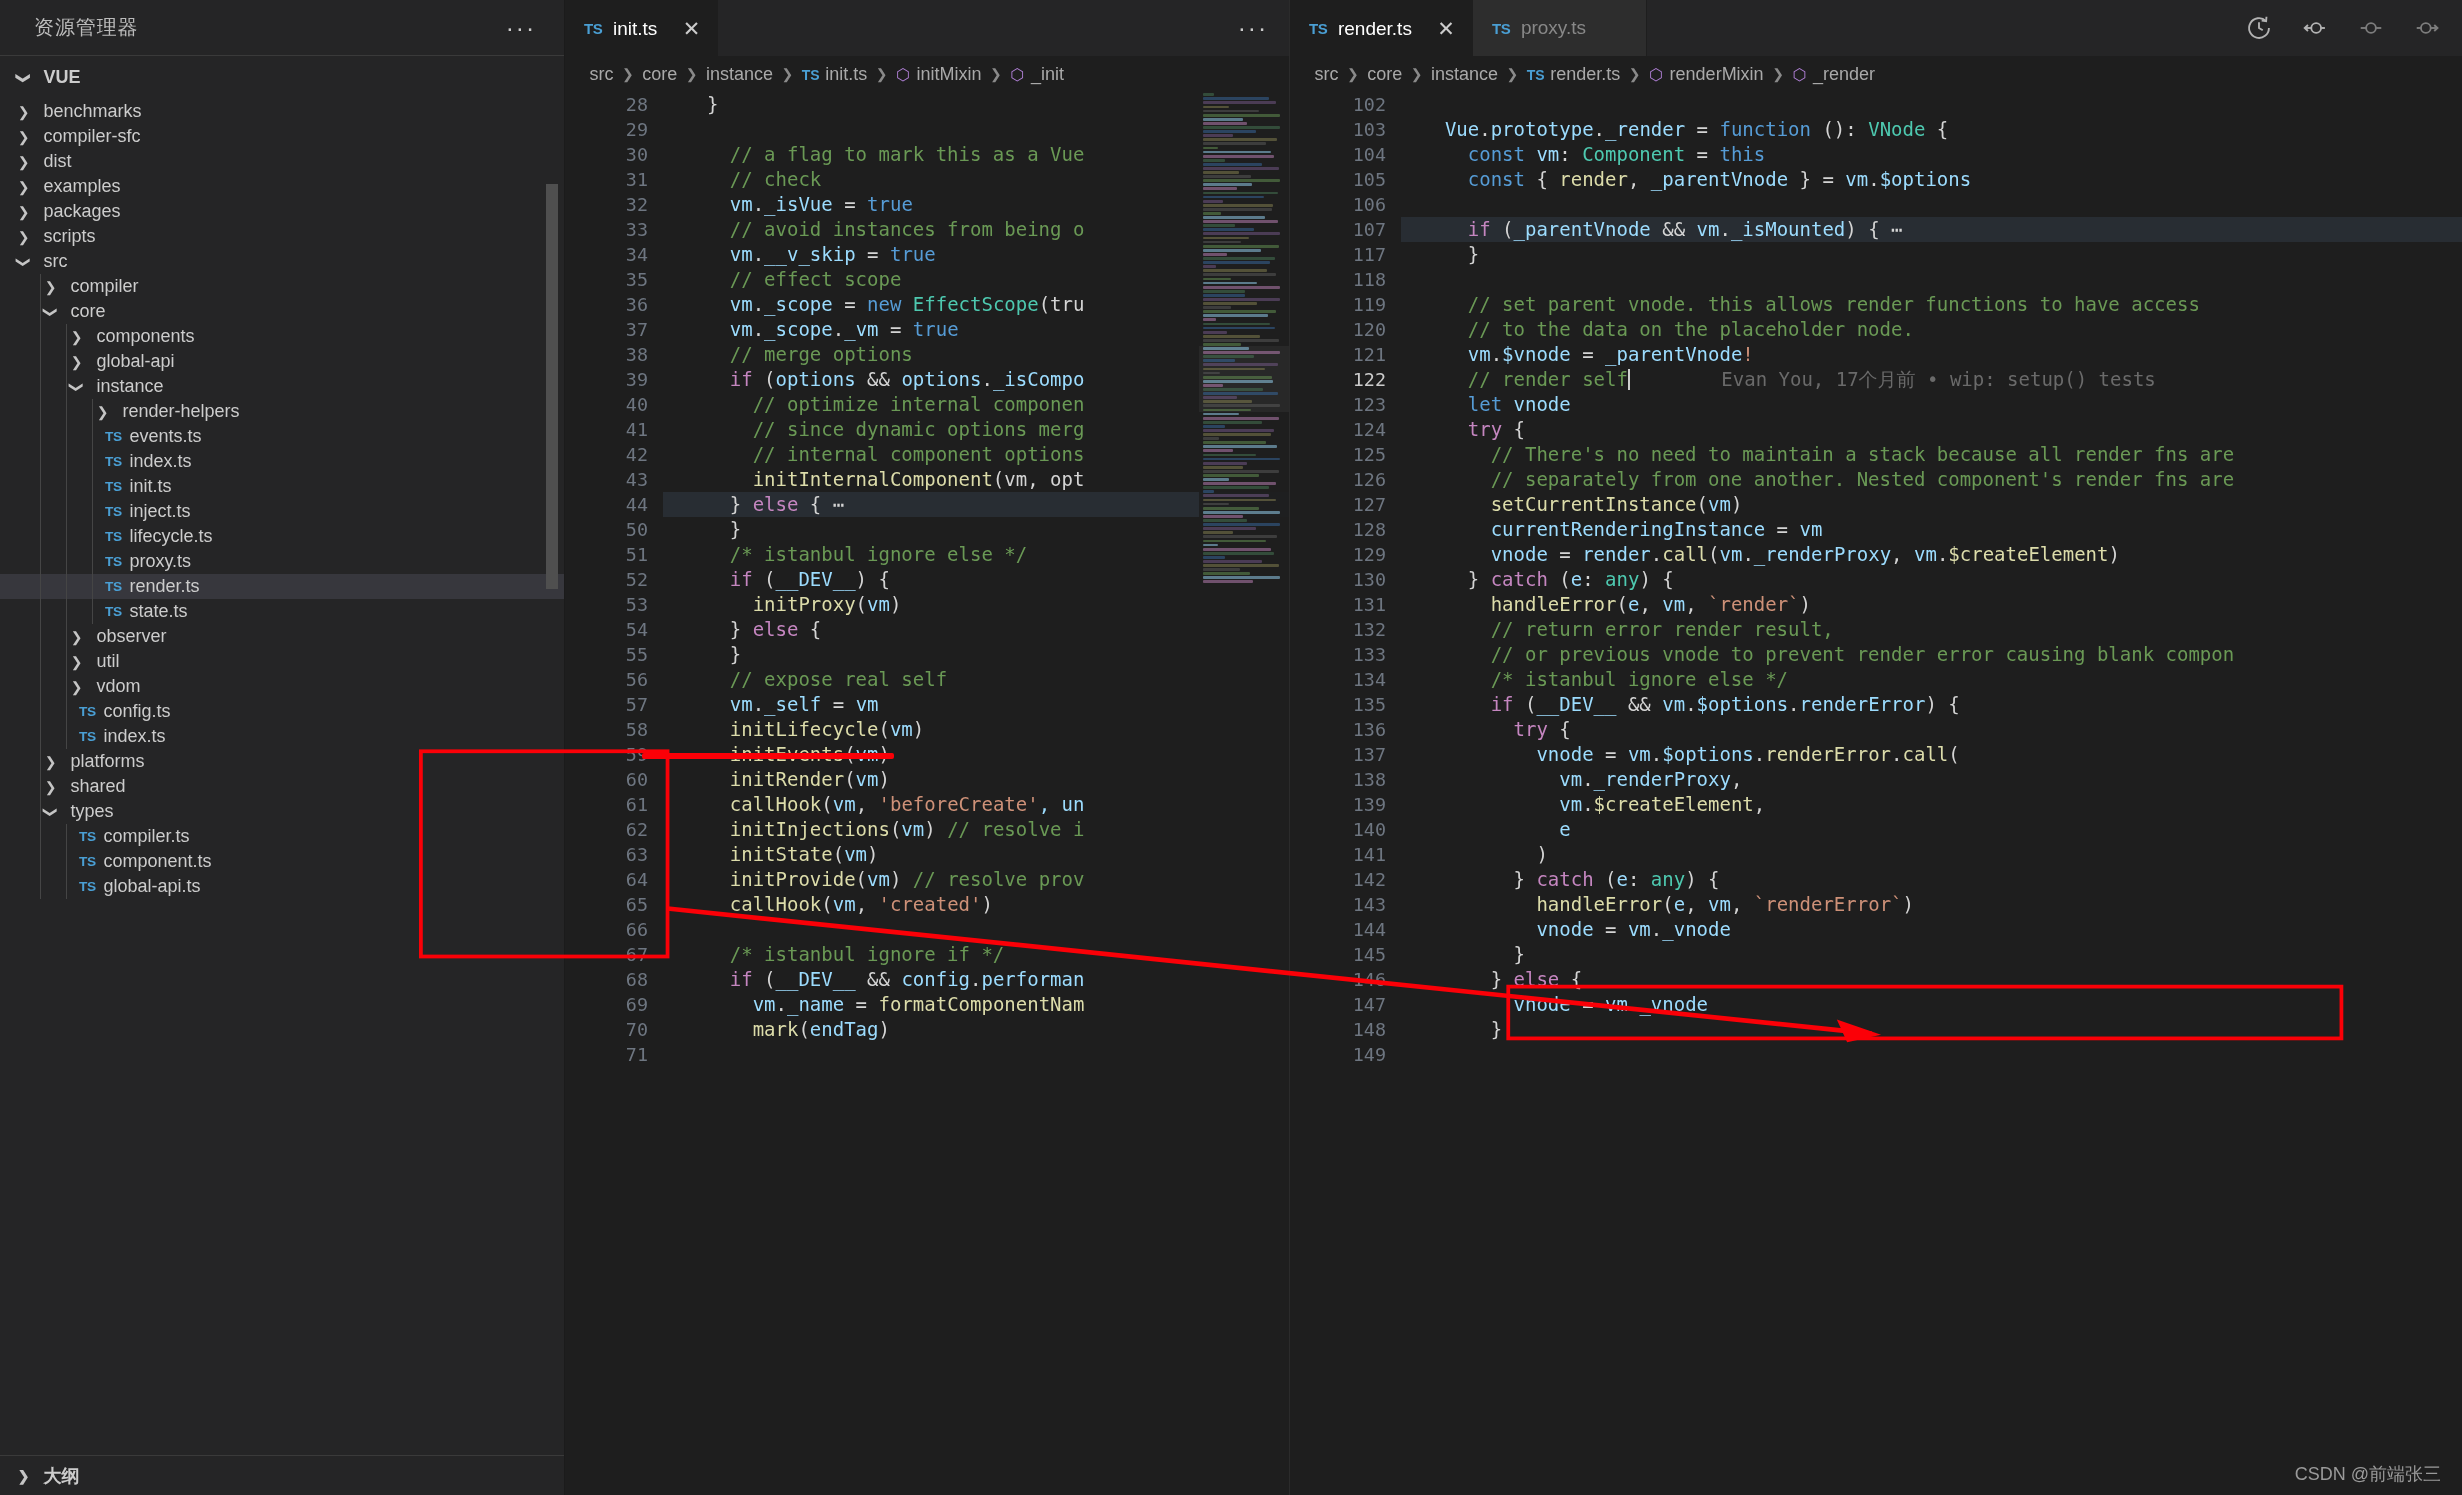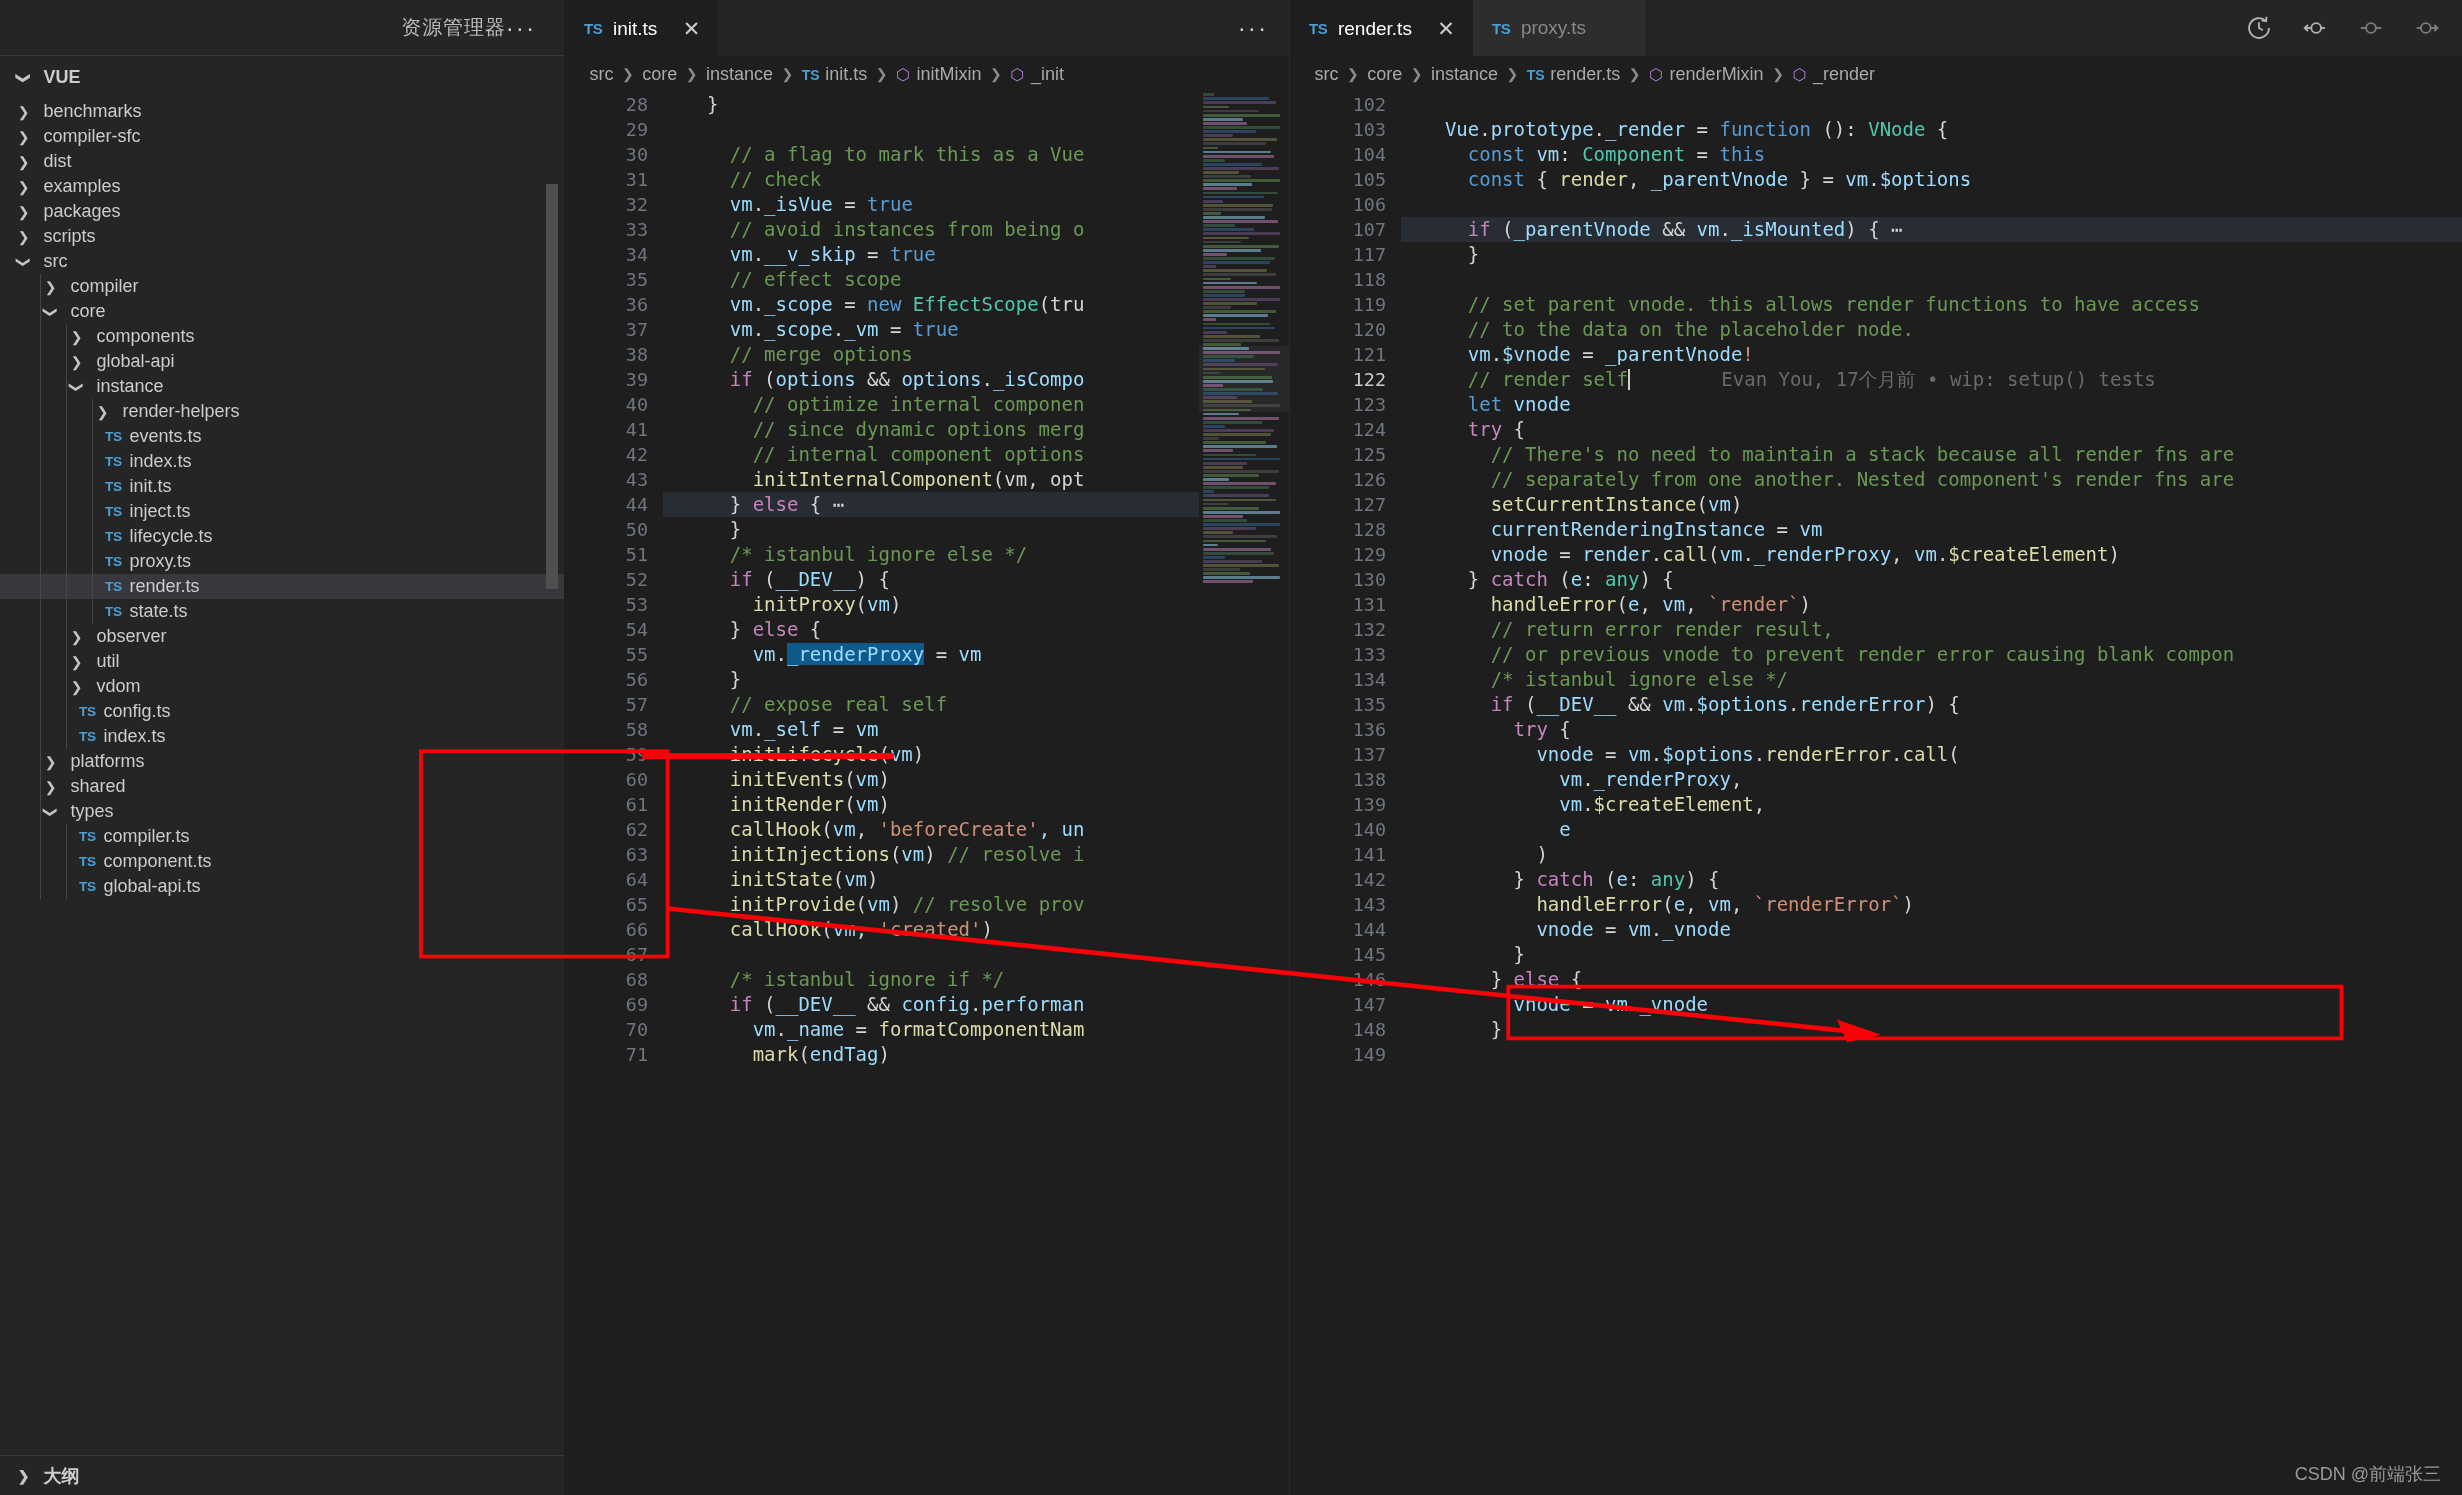--- a/index.html
+++ b/index.html
@@ -15,21 +15,21 @@
   .sidebar {
     width: 565px; height: 1495px;
     background: #252526;
     display: flex; flex-direction: column;
     border-right: 0.9px solid #1b1b1b;
     position: relative;
     flex: 0 0 565px;
   }
   .sb-title-row {
     height: 55px; display: flex; align-items: center;
-    padding: 0 28px 0 34px; justify-content: flex-end;
+    padding: 0 28px 0 34px; justify-content: space-between;
   }
   .sb-title { color: #bbbbbb; font-size: 20px; letter-spacing: 0.9px; }
   .sb-dots { color: #cccccc; font-size: 24.5px; line-height: 9.4px; letter-spacing: 1.9px; cursor: pointer; }
   .sb-section {
     height: 44px; display: flex; align-items: center; gap: 9.4px;
     padding-left: 13px; color: #cccccc; font-size: 18px; font-weight: bold;
     border-bottom: 0.9px solid #3a3a3a;
   }
   .sb-section.vue { border-bottom: none; border-top: 0.9px solid #3a3a3a; }
   .chev { width: 21px; display:inline-block; text-align:center; color:#c5c5c5; font-size:16px; }
@@ -487,21 +487,20 @@
           <div class="cline"><span class="c">      // optimize internal componen</span></div>
           <div class="cline"><span class="c">      // since dynamic options merg</span></div>
           <div class="cline"><span class="c">      // internal component options</span></div>
           <div class="cline"><span class="f">      initInternalComponent</span><span class="p">(vm, opt</span></div>
           <div class="cline hl"><span class="p">    } </span><span class="k">else</span><span class="p"> { ⋯</span></div>
           <div class="cline"><span class="p">    }</span></div>
           <div class="cline"><span class="c">    /* istanbul ignore else */</span></div>
           <div class="cline"><span class="k">    if</span><span class="p"> (</span><span class="v">__DEV__</span><span class="p">) {</span></div>
           <div class="cline"><span class="f">      initProxy</span><span class="p">(</span><span class="v">vm</span><span class="p">)</span></div>
           <div class="cline"><span class="p">    } </span><span class="k">else</span><span class="p"> {</span></div>
-          <div class="cline"><span class="v">      vm</span><span class="p">.</span><span class="v sel-tok">_renderProxy</span><span class="p"> = </span><span class="v">vm</span></div>
           <div class="cline"><span class="p">    }</span></div>
           <div class="cline"><span class="c">    // expose real self</span></div>
           <div class="cline"><span class="v">    vm</span><span class="p">.</span><span class="v">_self</span><span class="p"> = </span><span class="v">vm</span></div>
           <div class="cline"><span class="f">    initLifecycle</span><span class="p">(</span><span class="v">vm</span><span class="p">)</span></div>
           <div class="cline"><span class="f">    initEvents</span><span class="p">(</span><span class="v">vm</span><span class="p">)</span></div>
           <div class="cline"><span class="f">    initRender</span><span class="p">(</span><span class="v">vm</span><span class="p">)</span></div>
           <div class="cline"><span class="f">    callHook</span><span class="p">(</span><span class="v">vm</span><span class="p">, </span><span class="s">'beforeCreate'</span><span class="v">, un</span></div>
           <div class="cline"><span class="f">    initInjections</span><span class="p">(</span><span class="v">vm</span><span class="p">) </span><span class="c">// resolve i</span></div>
           <div class="cline"><span class="f">    initState</span><span class="p">(</span><span class="v">vm</span><span class="p">)</span></div>
           <div class="cline"><span class="f">    initProvide</span><span class="p">(</span><span class="v">vm</span><span class="p">) </span><span class="c">// resolve prov</span></div>

